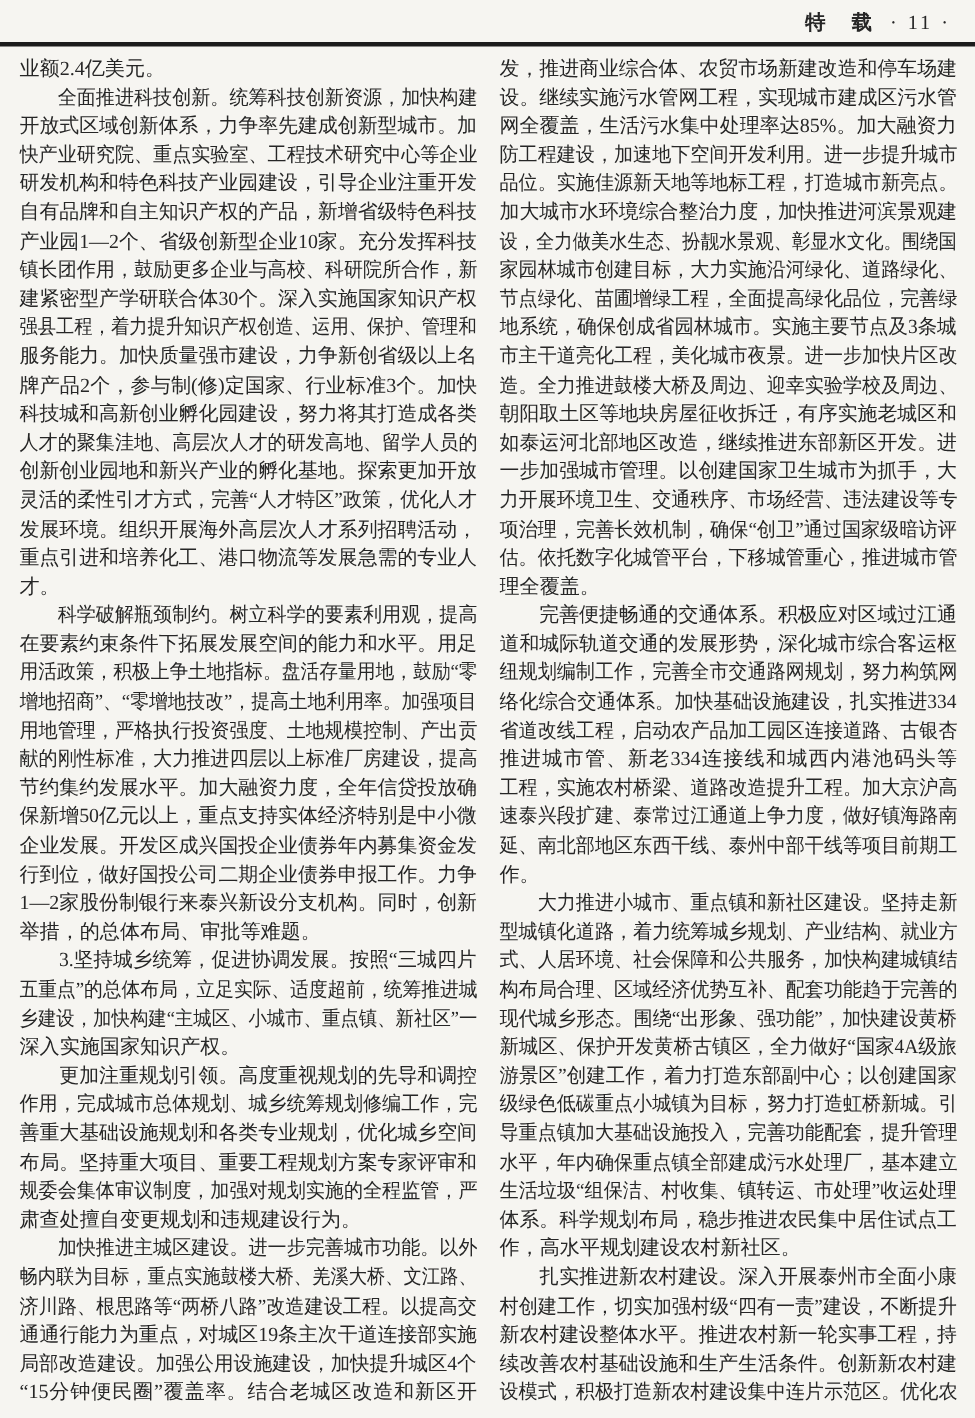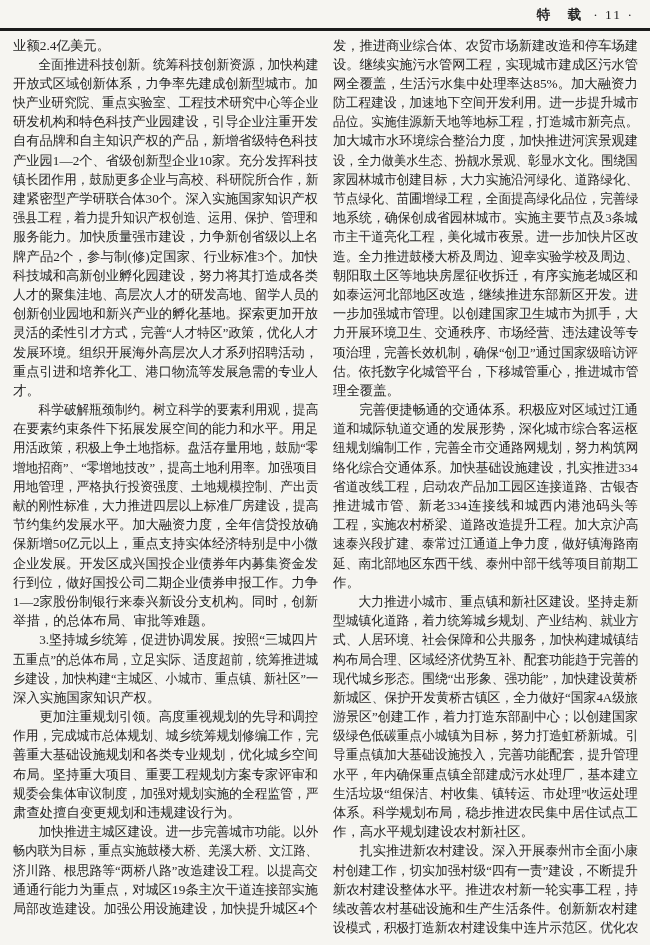--- a/index.html
+++ b/index.html
@@ -20,20 +20,21 @@
   .header-title{font-weight:bold;letter-spacing:2px;padding-left:40px;}
   .header-page{margin-left:10px;letter-spacing:2px;}
   .header-rule{
     height:2.5px;background:#1c1c1c;width:650px;margin-top:2px;
   }
   .content{
     display:flex;
     padding:5px 12px 0 13px;
     gap:15px;
     box-sizing:border-box;
+    align-items:flex-end;
   }
   .column{
     width:305px;
     overflow:hidden;
   }
   .line{
     height:19.2px;
     line-height:19.2px;
     font-size:13.4px;
     white-space:nowrap;
@@ -96,20 +97,21 @@
         <div class="line" style="transform-origin: 0px 50%; transform: scaleX(0.950156); text-align-last: left;">作用，完成城市总体规划、城乡统筹规划修编工作，完</div>
         <div class="line" style="transform-origin: 0px 50%; transform: scaleX(0.99026); text-align-last: left;">善重大基础设施规划和各类专业规划，优化城乡空间</div>
         <div class="line" style="transform-origin: 0px 50%; transform: scaleX(0.99026); text-align-last: left;">布局。坚持重大项目、重要工程规划方案专家评审和</div>
         <div class="line" style="transform-origin: 0px 50%; transform: scaleX(0.950156); text-align-last: left;">规委会集体审议制度，加强对规划实施的全程监管，严</div>
         <div class="line end">肃查处擅自变更规划和违规建设行为。</div>
         <div class="line" style="transform-origin: 0px 50%; transform: scaleX(0.950156); text-align-last: left;">　　加快推进主城区建设。进一步完善城市功能。以外</div>
         <div class="line" style="transform-origin: 0px 50%; transform: scaleX(0.910448); text-align-last: left;">畅内联为目标，重点实施鼓楼大桥、羌溪大桥、文江路、</div>
         <div class="line" style="transform-origin: 0px 50%; transform: scaleX(0.953125); text-align-last: left;">济川路、根思路等“两桥八路”改造建设工程。以提高交</div>
         <div class="line" style="transform-origin: 0px 50%; transform: scaleX(0.99026); text-align-last: left;">通通行能力为重点，对城区19条主次干道连接部实施</div>
         <div class="line" style="transform-origin: 0px 50%; transform: scaleX(0.968254); text-align-last: left;">局部改造建设。加强公用设施建设，加快提升城区4个</div>
+        <div class="line">“15分钟便民圈”覆盖率。结合老城区改造和新区开</div>
       </div>
     <div class="column">
         <div class="line" style="transform-origin: 0px 50%; transform: scaleX(0.99026); text-align-last: left;">发，推进商业综合体、农贸市场新建改造和停车场建</div>
         <div class="line" style="transform-origin: 0px 50%; transform: scaleX(0.99026); text-align-last: left;">设。继续实施污水管网工程，实现城市建成区污水管</div>
         <div class="line" style="transform-origin: 0px 50%; transform: scaleX(0.996732); text-align-last: left;">网全覆盖，生活污水集中处理率达85%。加大融资力度</div>
         <div class="line" style="transform-origin: 0px 50%; transform: scaleX(0.950156); text-align-last: left;">防工程建设，加速地下空间开发利用。进一步提升城市</div>
         <div class="line" style="transform-origin: 0px 50%; transform: scaleX(0.950156); text-align-last: left;">品位。实施佳源新天地等地标工程，打造城市新亮点。</div>
         <div class="line" style="transform-origin: 0px 50%; transform: scaleX(0.99026); text-align-last: left;">加大城市水环境综合整治力度，加快推进河滨景观建</div>
         <div class="line" style="transform-origin: 0px 50%; transform: scaleX(0.910448); text-align-last: left;">设，全力做美水生态、扮靓水景观、彰显水文化。围绕国</div>
         <div class="line" style="transform-origin: 0px 50%; transform: scaleX(0.950156); text-align-last: left;">家园林城市创建目标，大力实施沿河绿化、道路绿化、</div>

